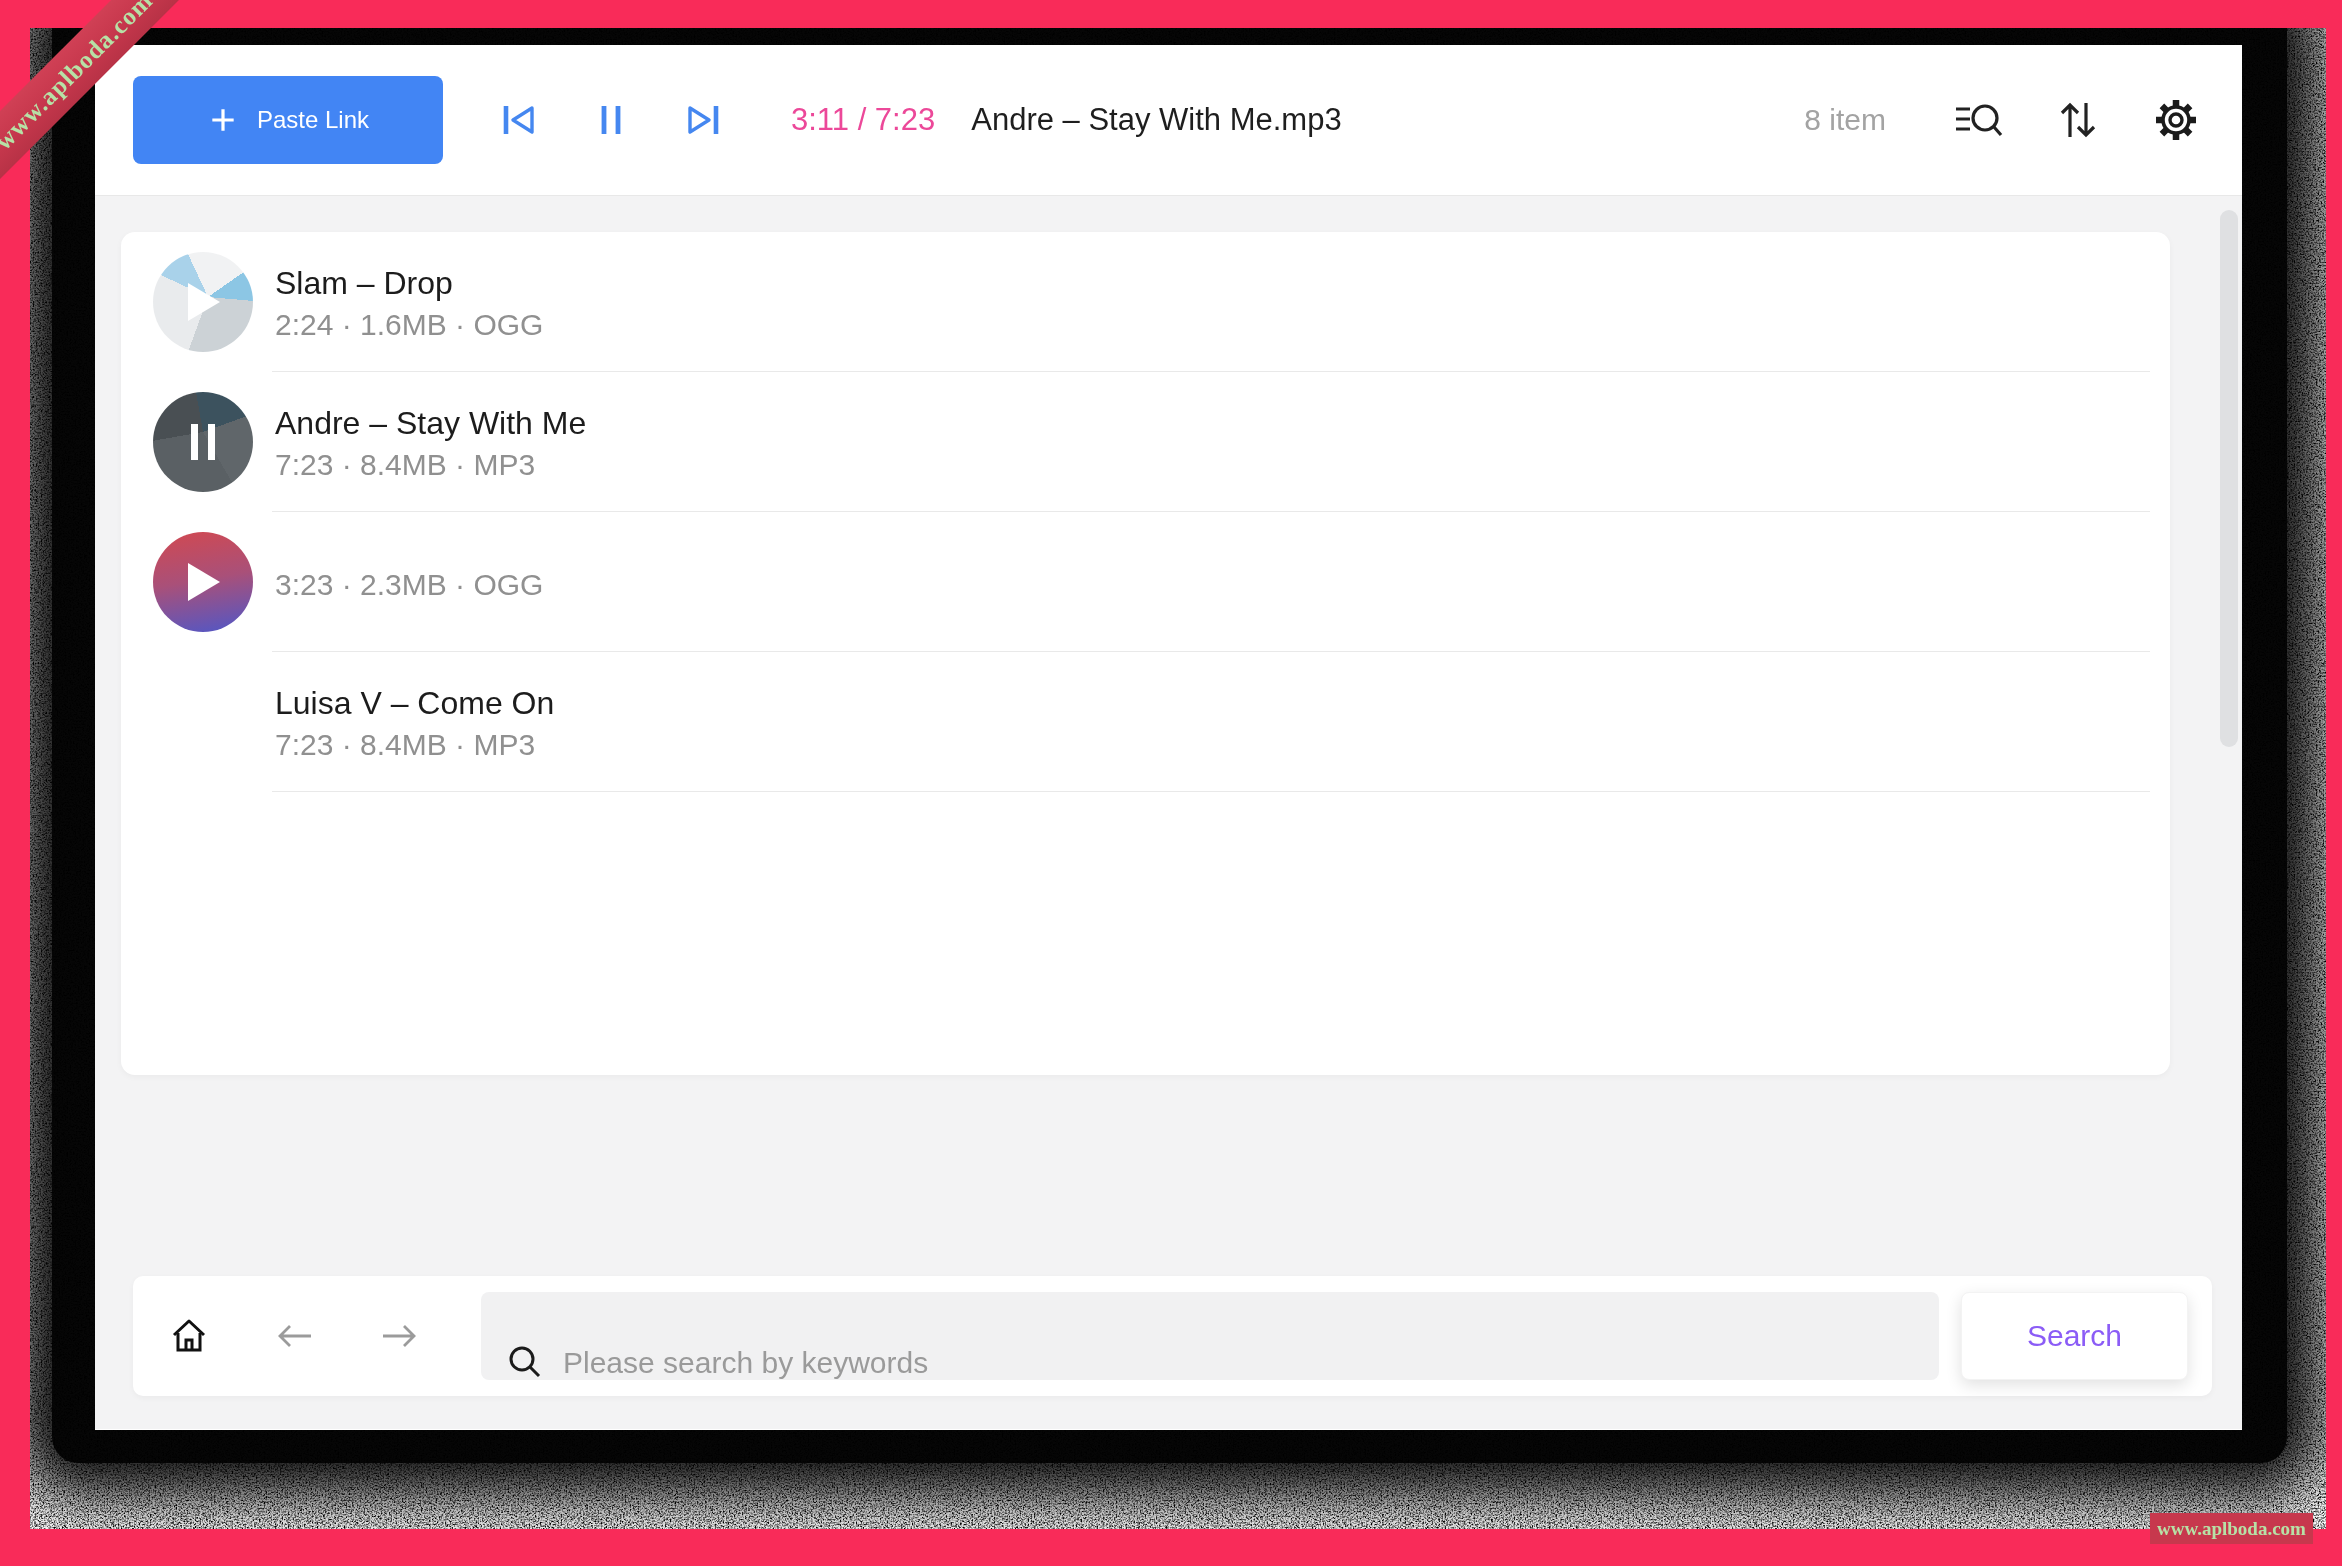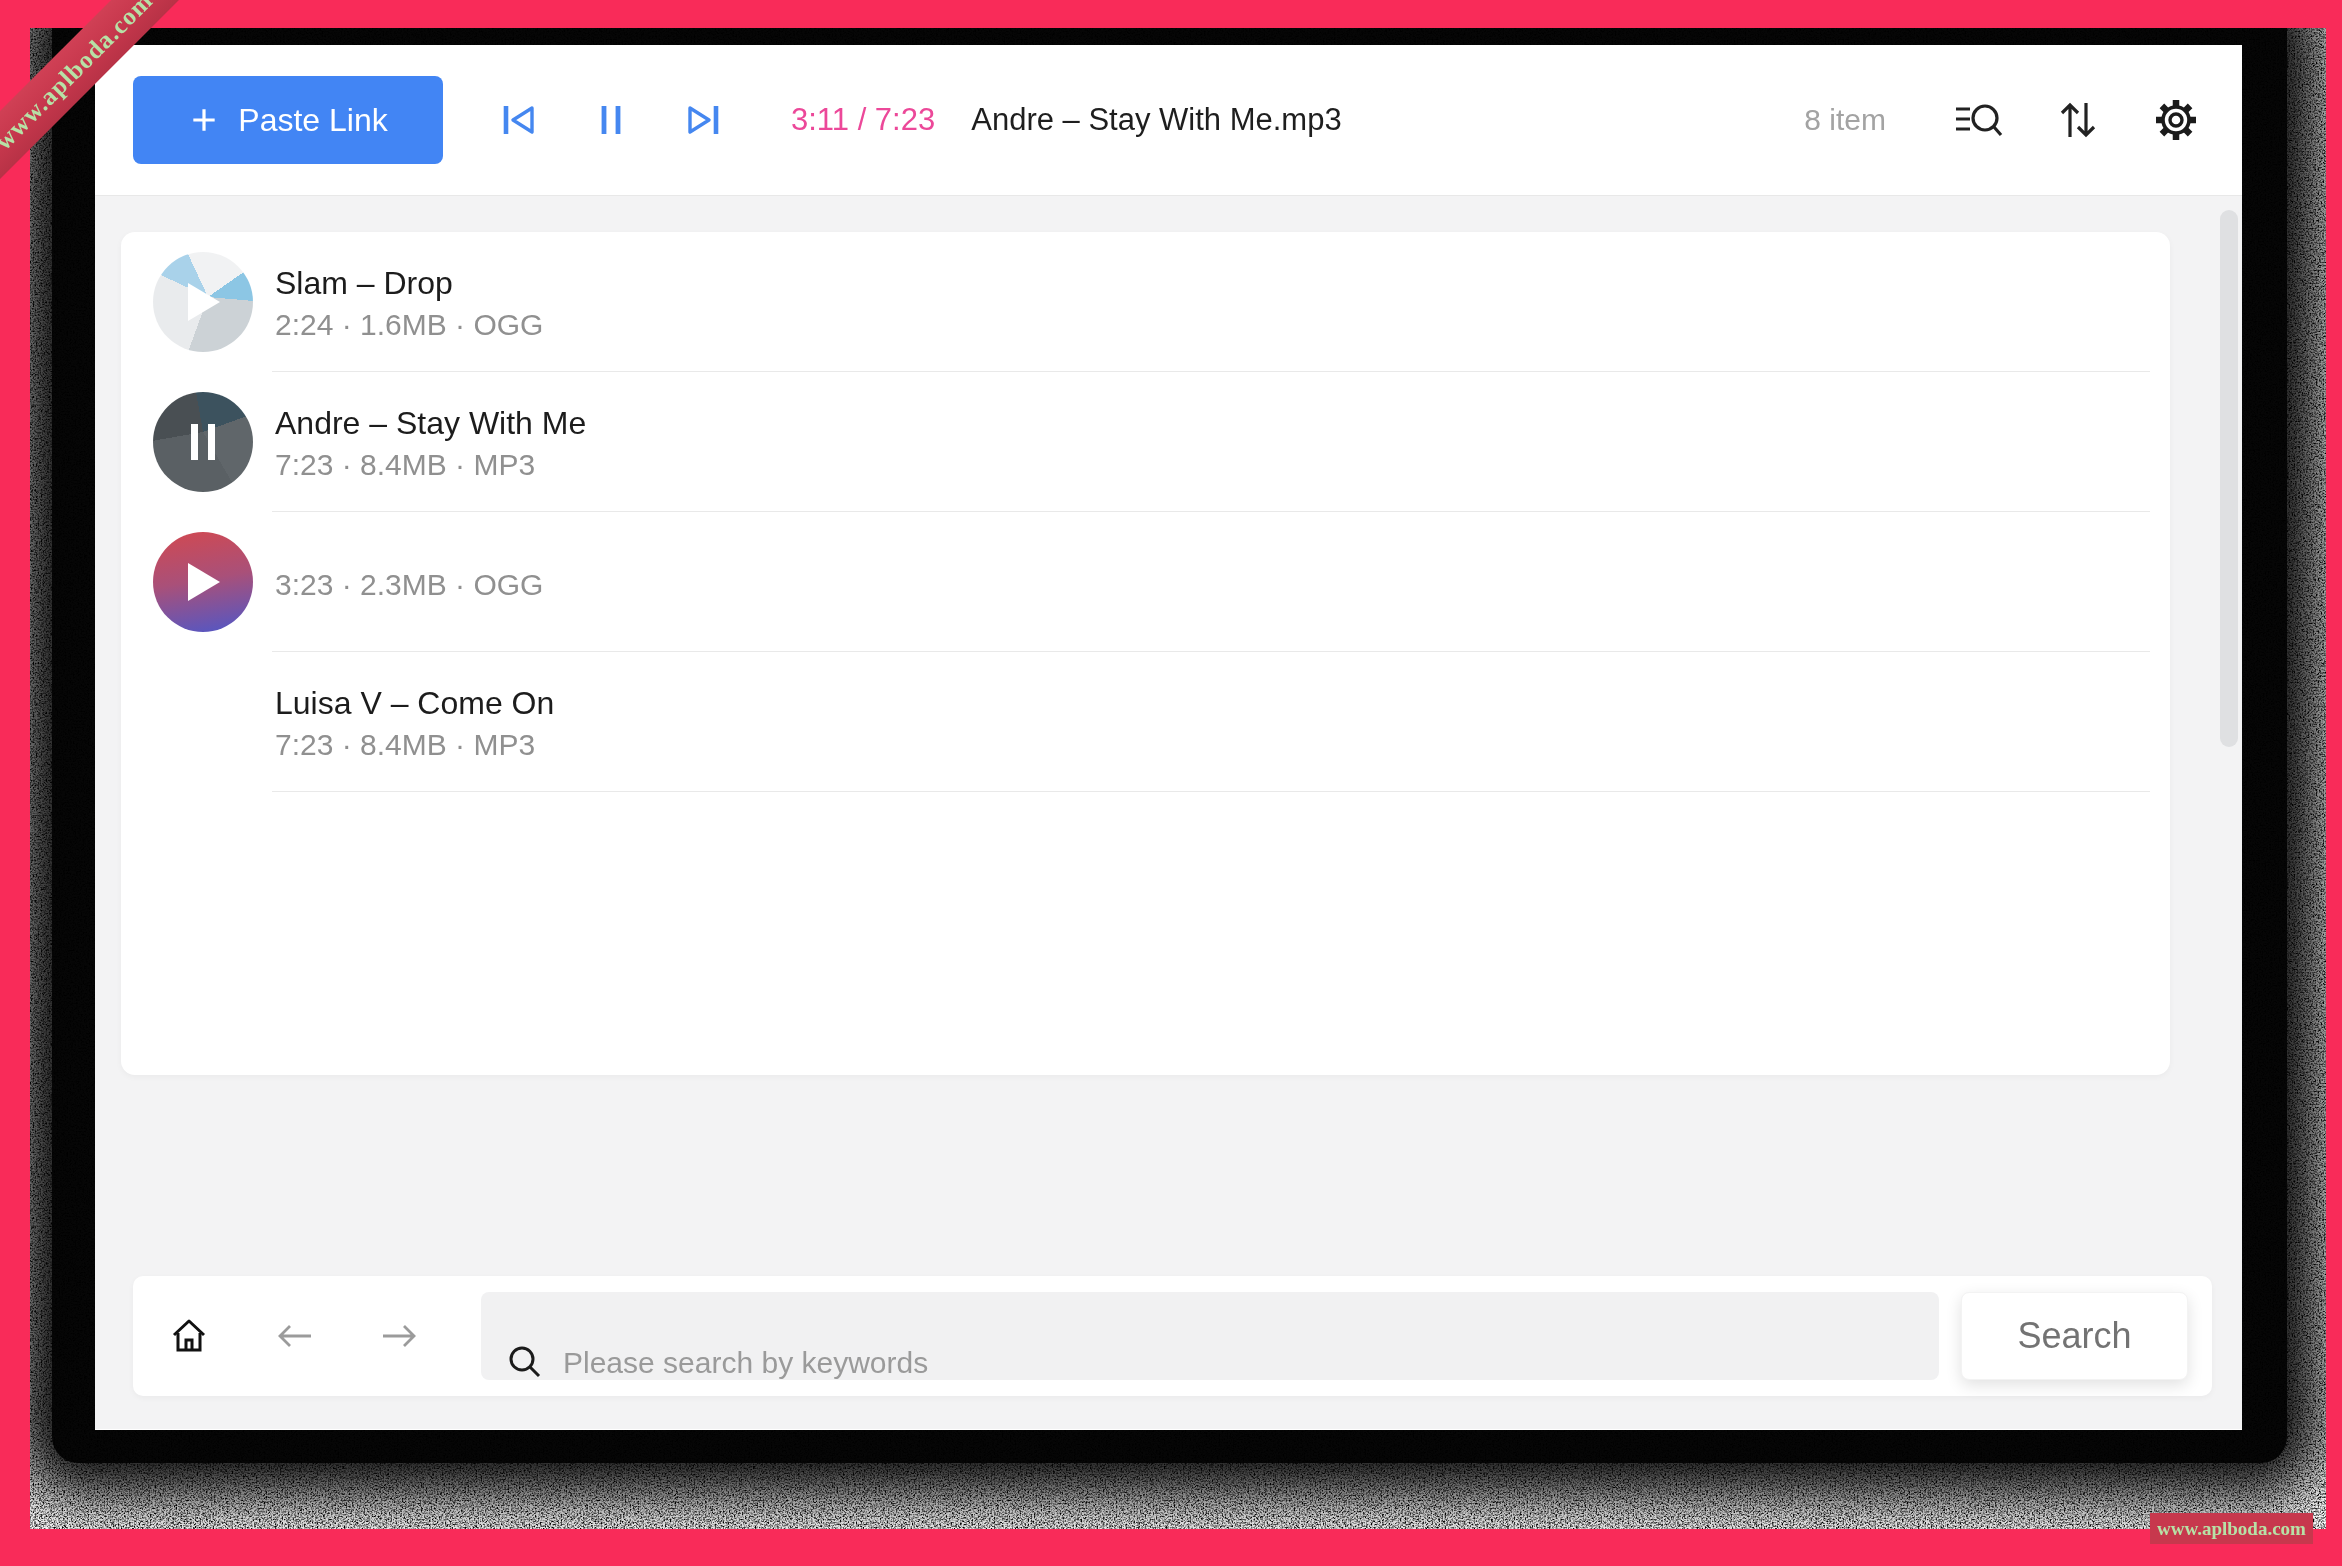--- a/index.html
+++ b/index.html
@@ -16,21 +16,21 @@
           box-shadow:0 0 55px 32px rgba(6,6,6,.95); }
 
   
   .app { position:absolute; left:95px; top:45px; width:2147px; height:1385px;
          background:#fff; }
 
   
   .hdr { height:151px; display:flex; align-items:center; padding:0 38px;
          border-bottom:1px solid #e8e8e8; background:#fff; }
   .paste-btn { width:310px; height:88px; border:none; border-radius:8px; background:#4285f4;
-               color:#fff; font-size:32px; font-family:inherit; display:flex; align-items:center;
+               color:#fff; font-size:24px; font-family:inherit; display:flex; align-items:center;
                justify-content:center; gap:18px; cursor:pointer; }
   .ctrls { display:flex; align-items:center; margin-left:52px; }
   .ctrl { background:none; border:none; cursor:pointer; padding:6px; display:flex; align-items:center; }
   .ctrl + .ctrl { margin-left:46px; }
   .time { margin-left:64px; font-size:31px; color:#ec4899; white-space:nowrap; }
   .nowplaying { margin-left:36px; font-size:31px; color:#1e1e1e; white-space:nowrap; }
   .hdr .spacer { flex:1; }
   .itemcount { color:#a3a3a3; font-size:30px; margin-right:62px; }
   .hicon { background:none; border:none; cursor:pointer; padding:4px; display:flex; align-items:center; }
   .hicon + .hicon { margin-left:44px; }
@@ -72,21 +72,21 @@
   .nav-btn { background:none; border:none; cursor:pointer; padding:6px; display:flex; align-items:center; }
   .nav-home { margin-right:54px; }
   .nav-back { margin-right:52px; }
   .nav-fwd  { margin-right:56px; }
   .searchbox { flex:1; height:88px; background:#f1f1f2; border-radius:8px; display:flex;
                align-items:flex-end; padding:0 26px; }
   .searchbox input { flex:1; border:none; background:transparent; outline:none; margin-left:20px;
                      font-size:30px; font-family:inherit; color:#333; }
   .searchbox input::placeholder { color:#9a9a9a; }
   .search-btn { width:227px; height:88px; margin-left:22px; background:#fff; border:1px solid #f3f3f3;
-                border-radius:8px; font-size:36px; font-family:inherit; color:#737373;
+                border-radius:8px; font-size:30px; font-family:inherit; color:#8b5cf6;
                 box-shadow:0 5px 16px rgba(0,0,0,.12); cursor:pointer; }
 
   
   .ribbon { position:absolute; left:-95px; top:47px; width:338px; height:48px;
             background:linear-gradient(180deg,#d04055 0%,#c7384d 50%,#b83246 100%);
             transform:rotate(-45deg); z-index:30; display:flex; align-items:center; justify-content:center;
             font-family:"Liberation Serif","DejaVu Serif",serif; font-weight:bold;
             font-size:25px; color:#b7e1a6; letter-spacing:1px; }
   .badge { position:absolute; left:2150px; top:1513px; width:163px; height:31px; background:#c7384d;
            z-index:30; display:flex; align-items:center; justify-content:center;

